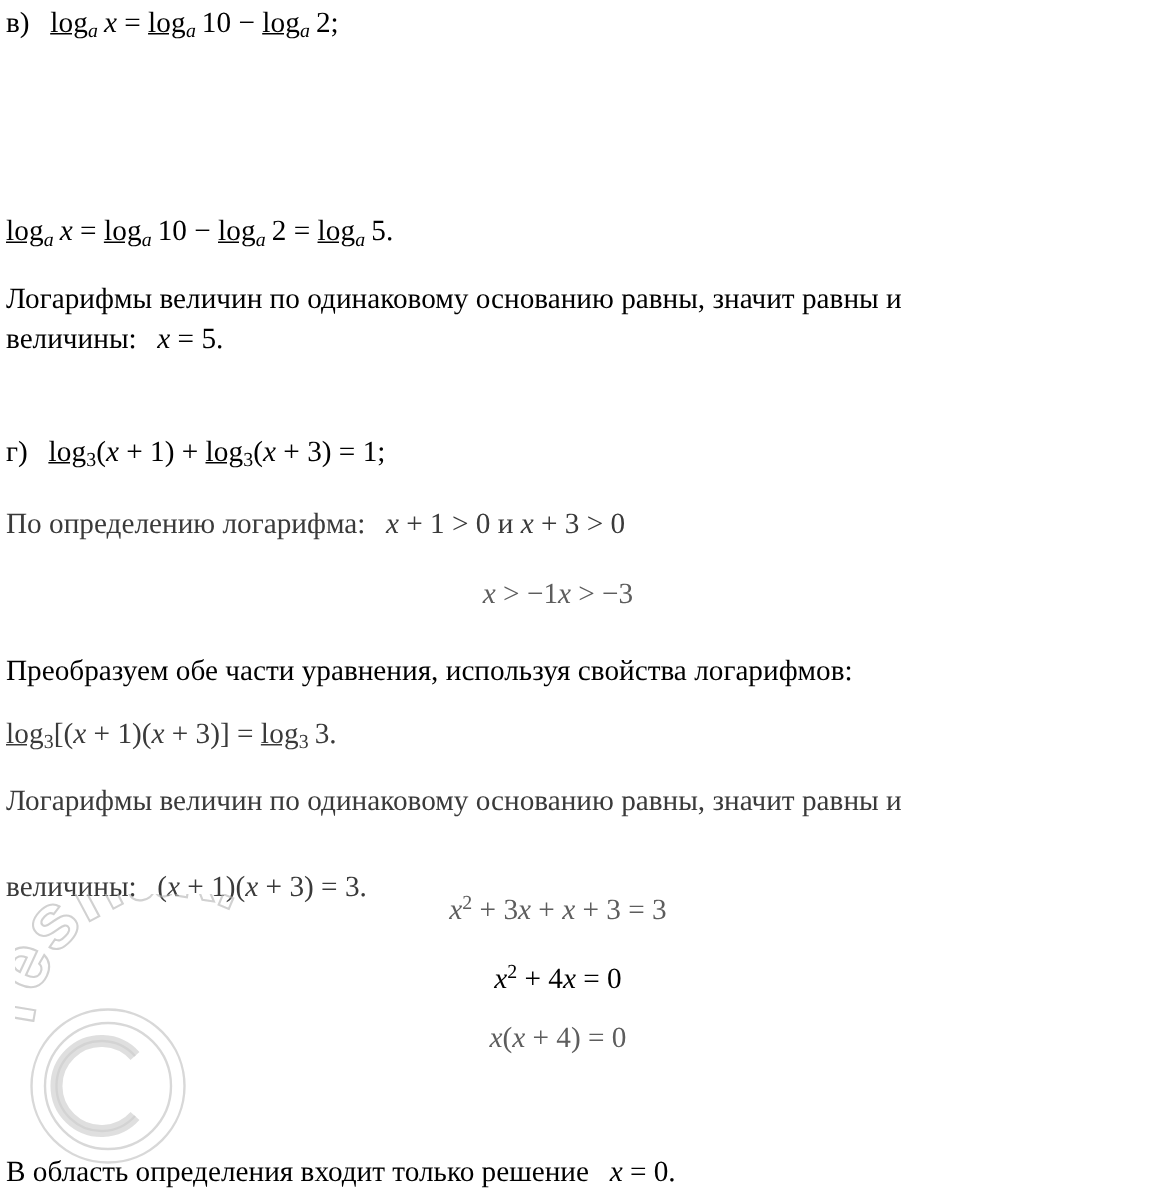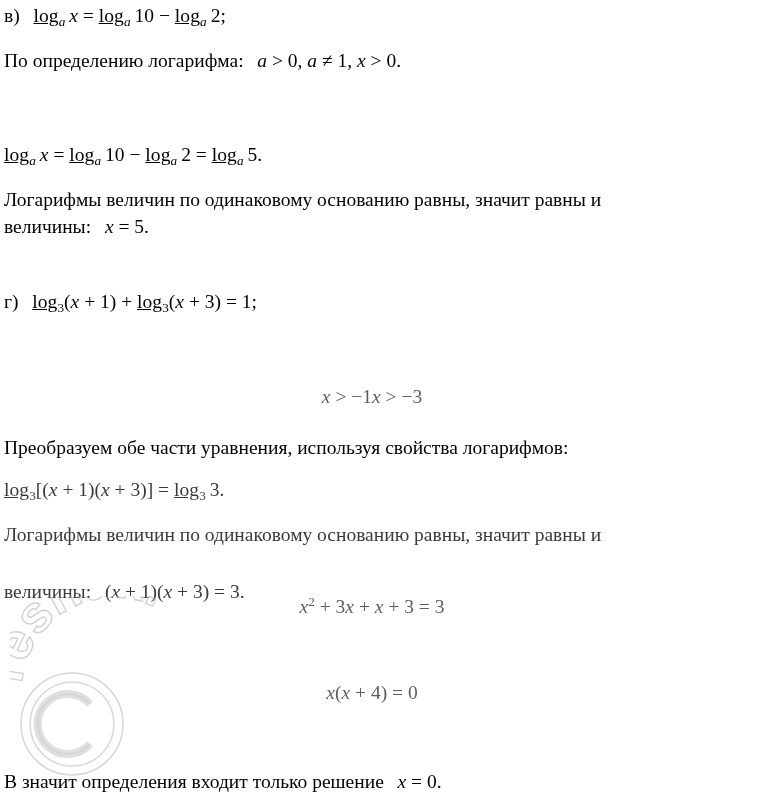--- a/index.html
+++ b/index.html
@@ -91,27 +91,20 @@
   <div class="para" style="top:2px">
     <span>в)</span>
     <span class="thin"></span>
     <span class="logw">log</span><span class="sub">a</span><span class="thin"></span><span class="v">x</span>
     <span class="op">=</span>
     <span class="logw">log</span><span class="sub">a</span><span class="thin"></span><span class="num">10</span>
     <span class="op">−</span>
     <span class="logw">log</span><span class="sub">a</span><span class="thin"></span><span class="num">2;</span>
   </div>
 
-  <div class="para" style="top:47px">
-    <span>По определению логарифма:</span>
-    <span class="thin"></span>
-    <span class="v">a</span> <span class="op">&gt;</span> <span class="num">0,</span>
-    <span class="v">a</span> <span class="op">≠</span> <span class="num">1,</span>
-    <span class="v">x</span> <span class="op">&gt;</span> <span class="num">0.</span>
-  </div>
 
 
   <div class="para" style="top:141px">
     <span class="logw">log</span><span class="sub">a</span><span class="thin"></span><span class="v">x</span>
     <span class="op">=</span>
     <span class="logw">log</span><span class="sub">a</span><span class="thin"></span><span class="num">10</span>
     <span class="op">−</span>
     <span class="logw">log</span><span class="sub">a</span><span class="thin"></span><span class="num">2</span>
     <span class="op">=</span>
     <span class="logw">log</span><span class="sub">a</span><span class="thin"></span><span class="num">5.</span>
@@ -127,20 +120,27 @@
 
   <div class="para" style="top:288px">
     <span>г)</span>
     <span class="thin"></span>
     <span class="logw">log</span><span class="subn">3</span><span class="num">(</span><span class="v">x</span> <span class="op">+</span> <span class="num">1)</span>
     <span class="op">+</span>
     <span class="logw">log</span><span class="subn">3</span><span class="num">(</span><span class="v">x</span> <span class="op">+</span> <span class="num">3)</span>
     <span class="op">=</span> <span class="num">1;</span>
   </div>
 
+  <div class="para faded" style="top:336px">
+    <span>По определению логарифма:</span>
+    <span class="thin"></span>
+    <span class="v">x</span> <span class="op">+</span> <span class="num">1</span> <span class="op">&gt;</span> <span class="num">0</span>
+    <span style="font-style:normal">и</span>
+    <span class="v">x</span> <span class="op">+</span> <span class="num">3</span> <span class="op">&gt;</span> <span class="num">0</span>
+  </div>
 
   <div class="centered faded-strong" style="top:383px">
     <span class="v">x</span> <span class="op">&gt;</span> <span class="op">−</span><span class="num">1</span><span class="v">x</span> <span class="op">&gt;</span> <span class="op">−</span><span class="num">3</span>
   </div>
 
   <div class="para" style="top:434px">Преобразуем обе части уравнения, используя свойства логарифмов:</div>
 
   <div class="para faded" style="top:476px">
     <span class="logw">log</span><span class="subn">3</span><span class="num">[(</span><span class="v">x</span> <span class="op">+</span> <span class="num">1)(</span><span class="v">x</span> <span class="op">+</span> <span class="num">3)]</span>
     <span class="op">=</span>
@@ -155,29 +155,33 @@
     <span class="num">(</span><span class="v">x</span> <span class="op">+</span> <span class="num">1)(</span><span class="v">x</span> <span class="op">+</span> <span class="num">3)</span>
     <span class="op">=</span> <span class="num">3.</span>
   </div>
 
   <div class="centered faded-strong" style="top:588px">
     <span class="v">x</span><span class="sup">2</span> <span class="op">+</span> <span class="num">3</span><span class="v">x</span>
     <span class="op">+</span> <span class="v">x</span> <span class="op">+</span> <span class="num">3</span>
     <span class="op">=</span> <span class="num">3</span>
   </div>
 
+  <div class="centered" style="top:634px">
+    <span class="v">x</span><span class="sup">2</span> <span class="op">+</span> <span class="num">4</span><span class="v">x</span>
+    <span class="op">=</span> <span class="num">0</span>
+  </div>
 
   <div class="centered faded-strong" style="top:679px">
     <span class="v">x</span><span class="num">(</span><span class="v">x</span> <span class="op">+</span> <span class="num">4)</span>
     <span class="op">=</span> <span class="num">0</span>
   </div>
 
 
   <div class="para" style="top:768px">
-    <span>В значит определения входит только решение</span>
+    <span>В область определения входит только решение</span>
     <span class="thin"></span>
     <span class="v">x</span> <span class="op">=</span> <span class="num">0.</span>
   </div>
 
   <div id="watermark">
     <svg width="230" height="190" viewBox="0 0 230 190" xmlns="http://www.w3.org/2000/svg">
       <defs>
         <path id="arcpath" d="M 12,92 A 92,92 0 0 1 150,14" fill="none"></path>
       </defs>
 

